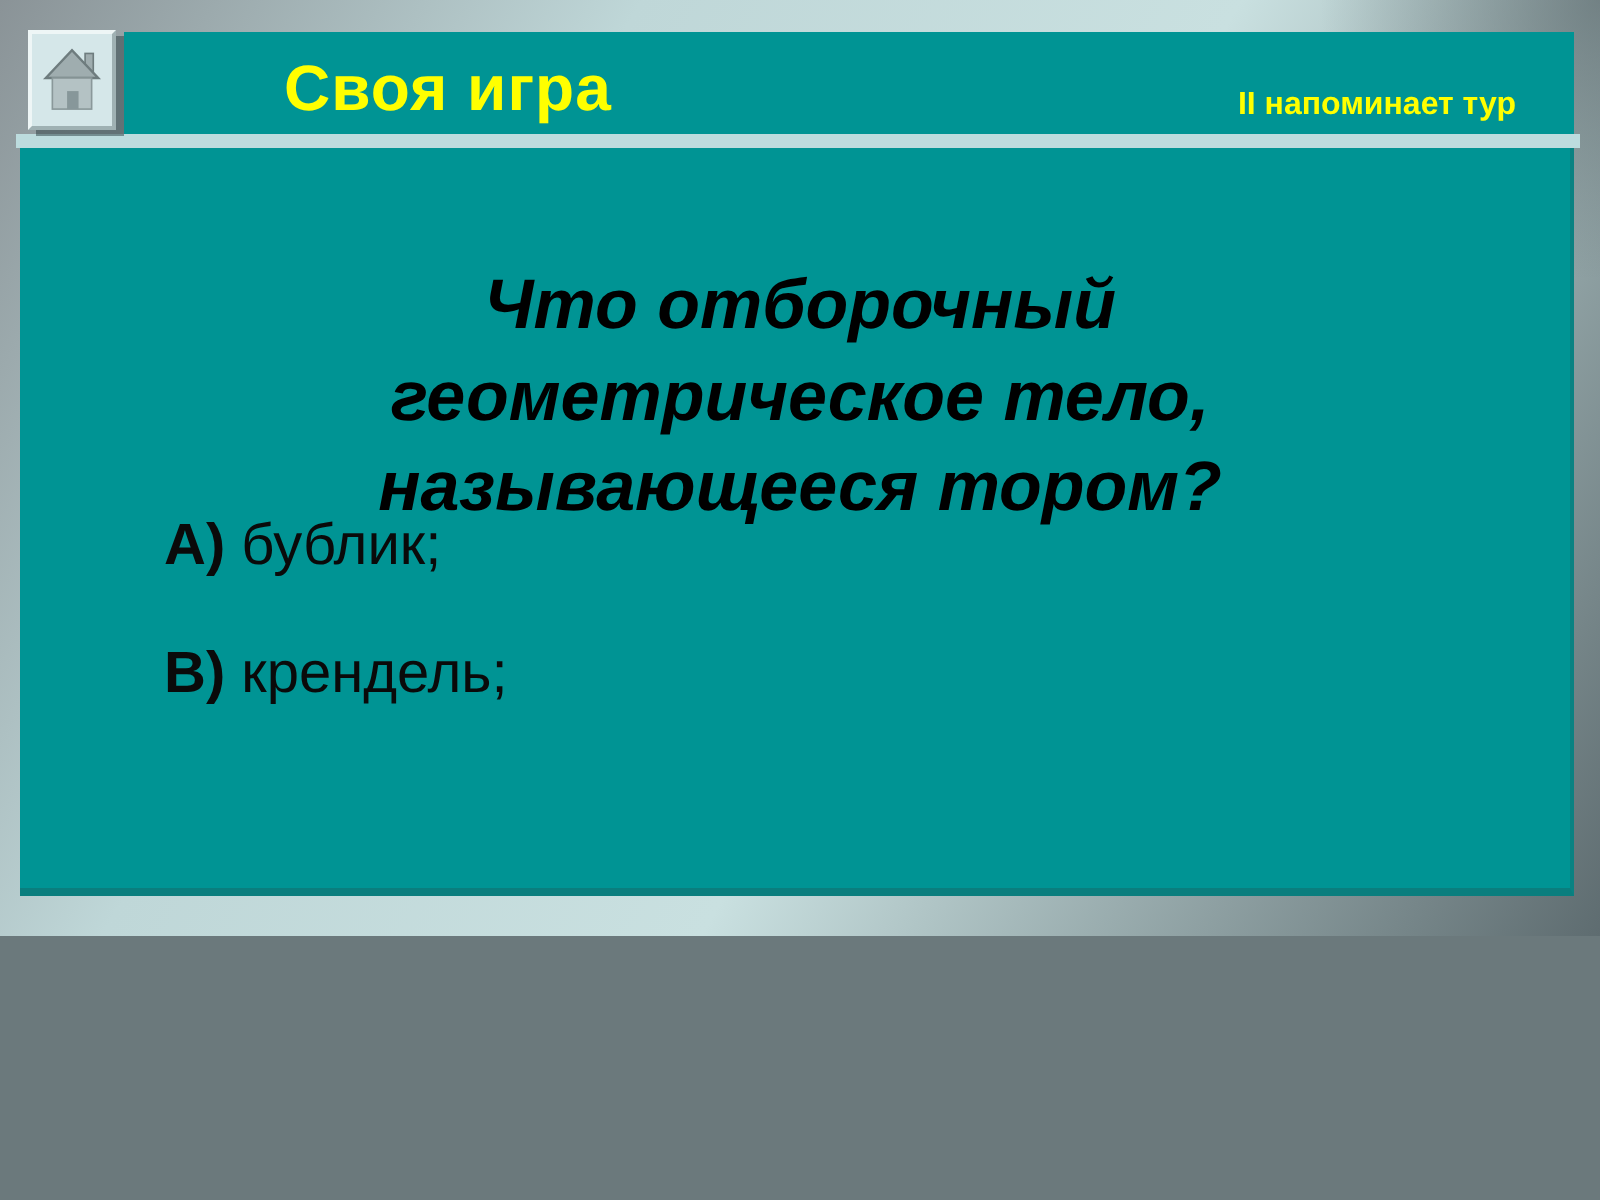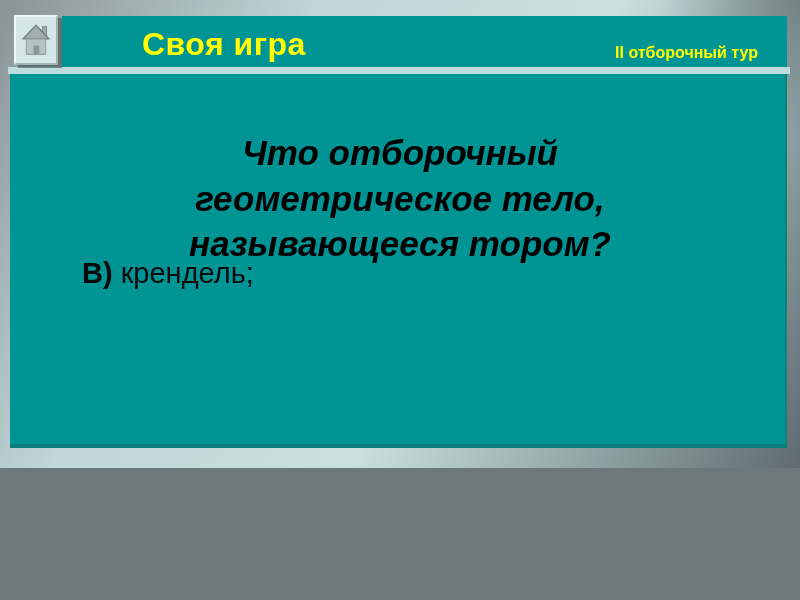--- a/index.html
+++ b/index.html
@@ -79,25 +79,26 @@
       <svg width="36" height="40" viewBox="0 0 44 48" xmlns="http://www.w3.org/2000/svg">
         <rect x="30" y="9" width="5" height="11" fill="#9fadaf" stroke="#6e7c7e" stroke-width="1"></rect>
         <polygon points="6,24 22,7 38,24" fill="#9fadaf" stroke="#6e7c7e" stroke-width="1.5"></polygon>
         <rect x="10" y="24" width="24" height="19" fill="#b4c2c4" stroke="#8a989a" stroke-width="1"></rect>
         <rect x="19" y="32" width="7" height="11" fill="#87979a"></rect>
       </svg>
     </span>
   </button>
 
   <div class="title">Своя игра</div>
-  <div class="round-label">II отборочный тур</div>
+  <div class="round-label">II напоминает тур</div>
 
   <div class="question">Что отборочный геометрическое тело, называющееся тором?</div>
 
   <div class="options">
+    <div class="option"><span class="opt-label">А)</span><span class="opt-text"> бублик;</span></div>
     <div class="option"><span class="opt-label">В)</span><span class="opt-text"> крендель;</span></div>
   </div>
 
   <button class="next-btn">
     <span class="icon">
       <svg width="26" height="26" viewBox="0 0 28 28" xmlns="http://www.w3.org/2000/svg">
         <path d="M6 4 L24 14 L6 24 Z" fill="#5e7073" stroke="#1d1d1d" stroke-width="1.5" stroke-linejoin="round"></path>
       </svg>
     </span>
   </button>

